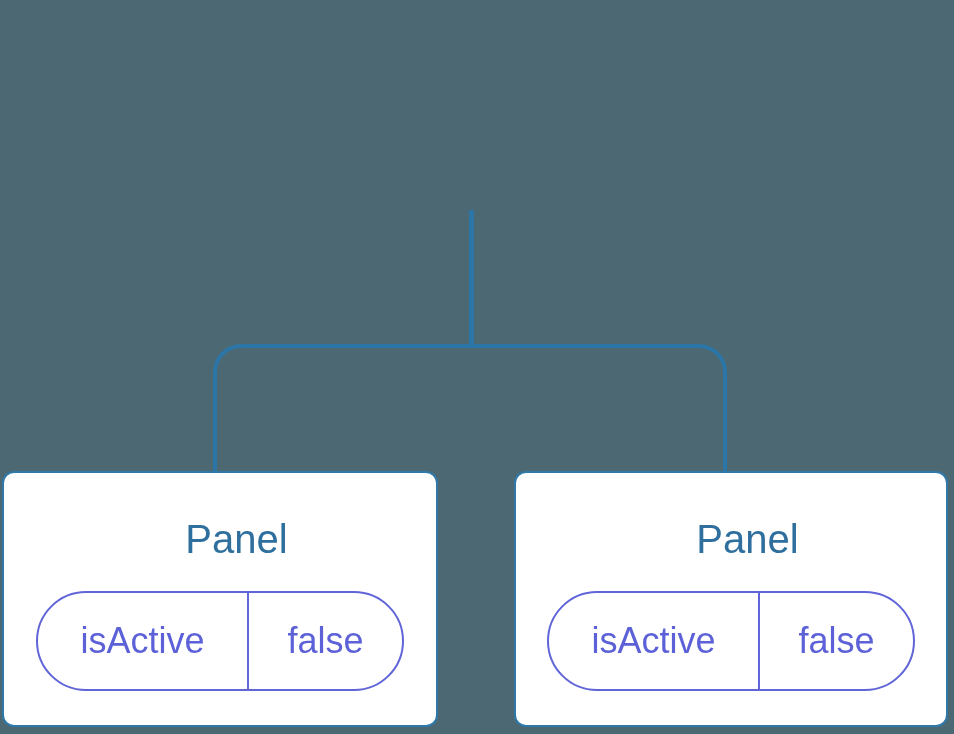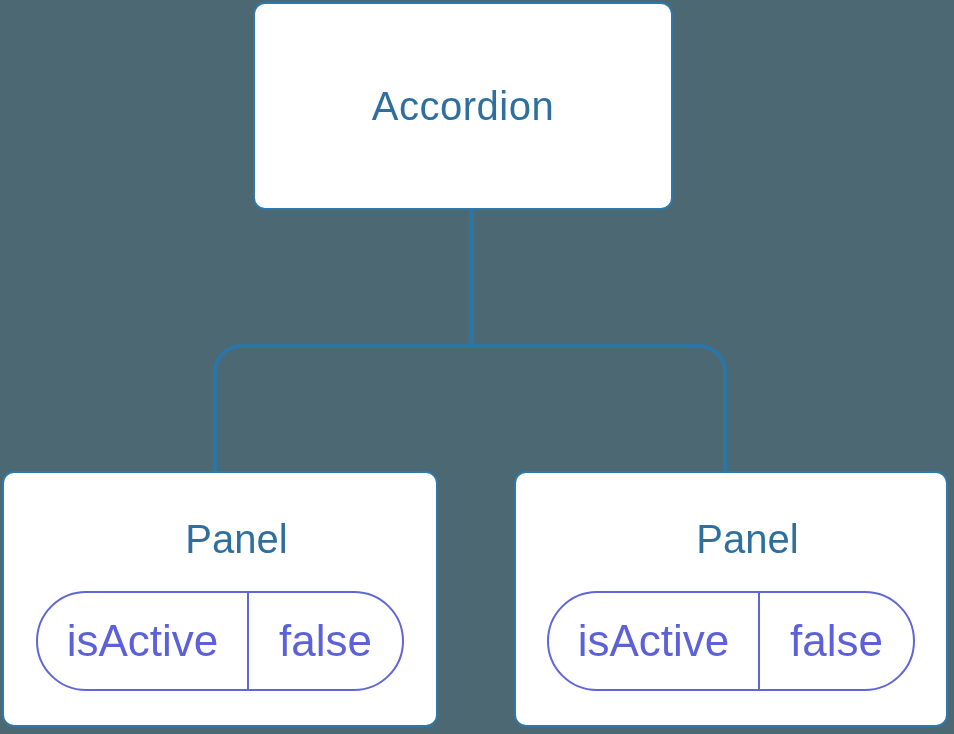--- a/index.html
+++ b/index.html
@@ -97,40 +97,37 @@
     border-radius: 999px;
     display: flex;
     align-items: stretch;
     overflow: hidden;
   }
   .state-cell {
     display: flex;
     align-items: center;
     justify-content: center;
     color: var(--state-text);
-    font-size: 44px;
+    font-size: 36px;
     font-weight: 500;
     line-height: 1;
   }
   .state-key {
     width: 58%;
     border-right: 2px solid var(--state-border);
   }
   .state-value {
     flex: 1;
   }
 </style>
 </head>
 <body>
 
 <div class="stage">
 
-  <div class="node node-root">
-    <span class="node-label">Accordion</span>
-  </div>
 
   <div class="connector-stem"></div>
   <div class="connector-bracket"></div>
 
   <div class="node node-panel node-panel-left">
     <div class="panel-title">Panel</div>
     <div class="state-pill">
       <div class="state-cell state-key">isActive</div>
       <div class="state-cell state-value">false</div>
     </div>

